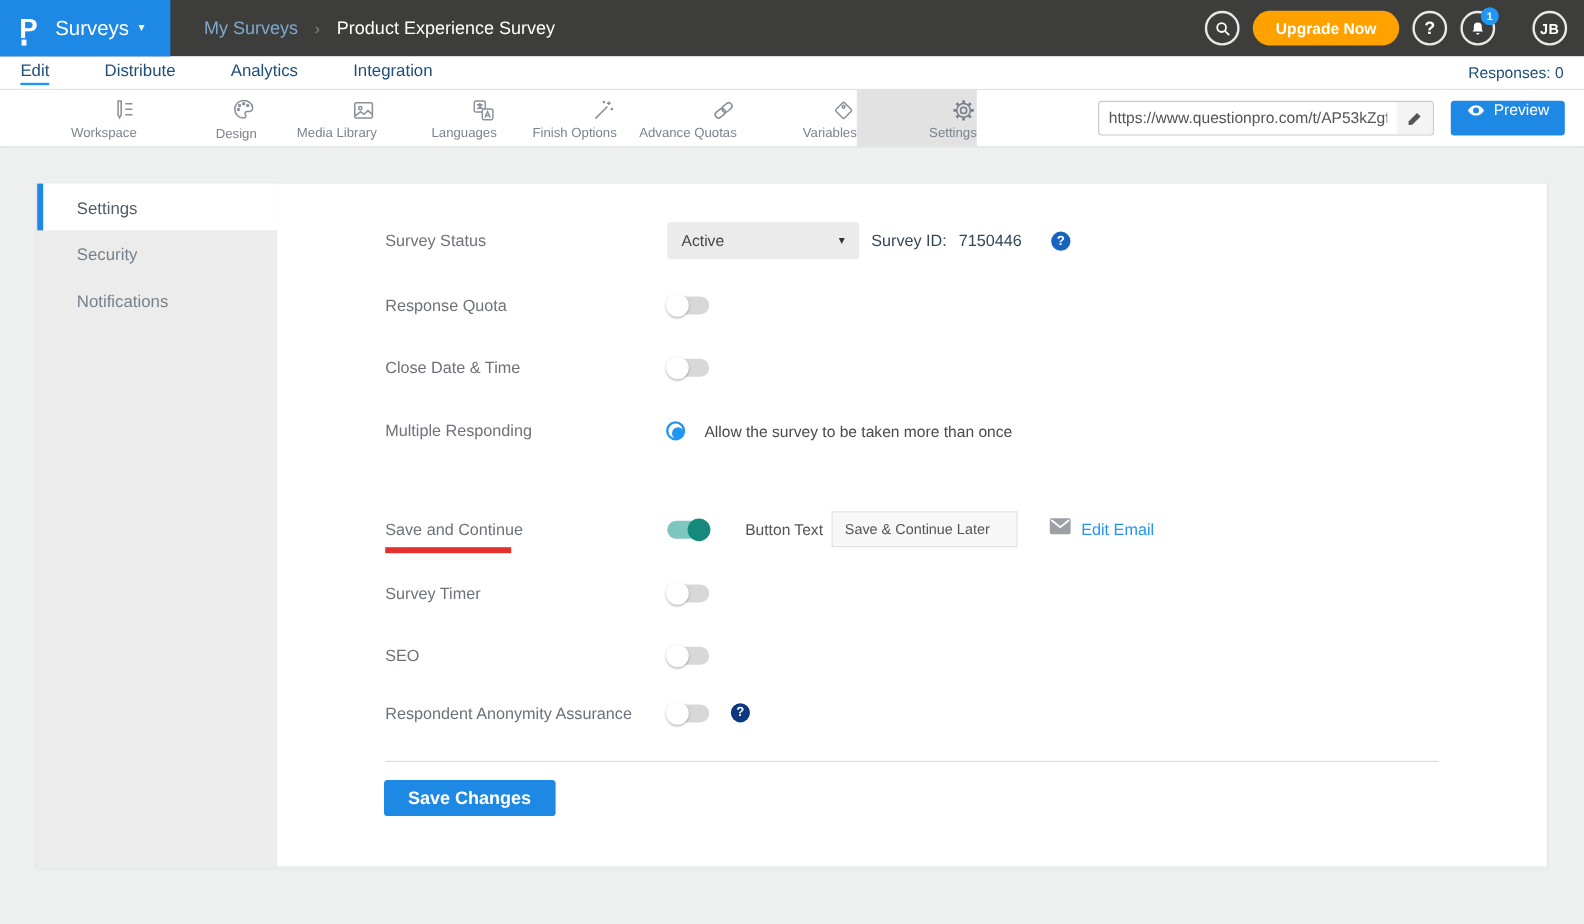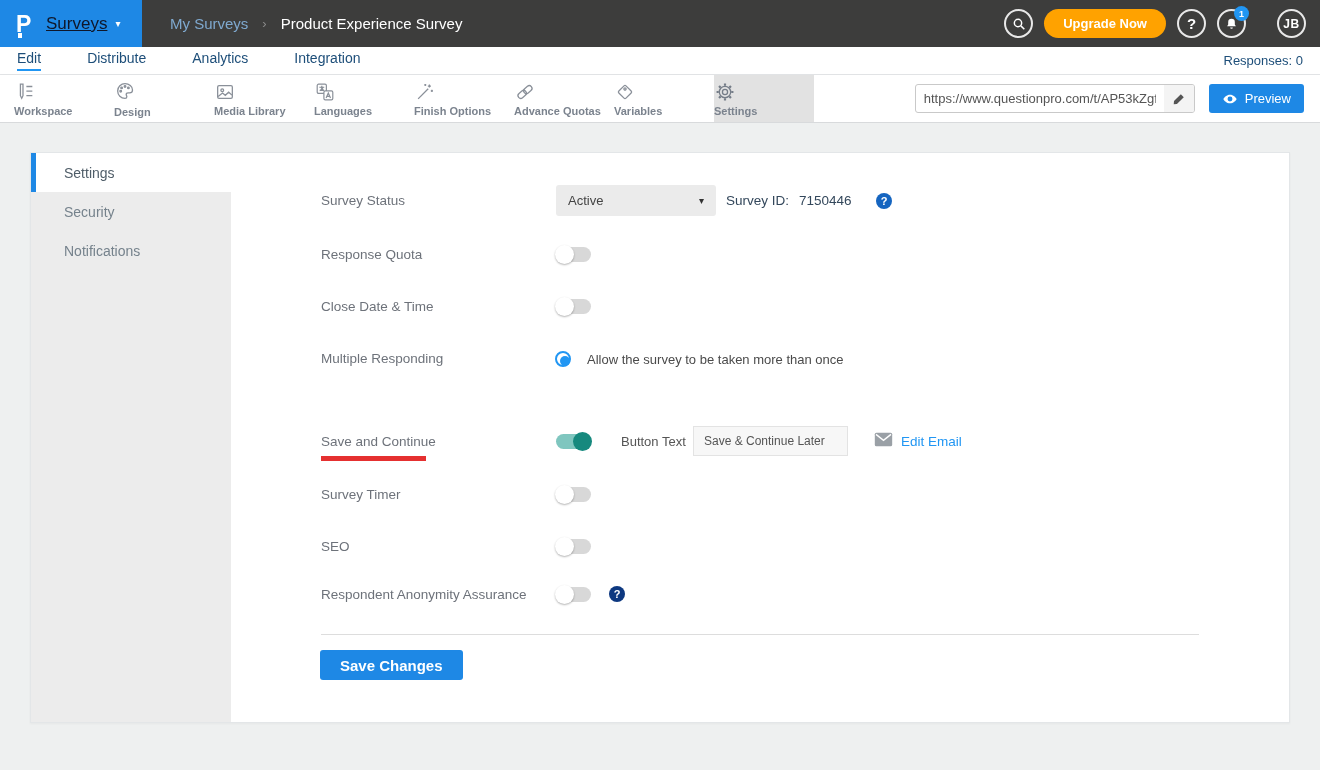--- a/index.html
+++ b/index.html
@@ -6,50 +6,50 @@
   html,body { width:1320px; height:770px; overflow:hidden; }
   body { font-family:"Liberation Sans","DejaVu Sans",sans-serif; background:#eef0f0; }
   .app { position:relative; width:1320px; height:770px; }
 
   
   .topbar { height:47px; background:#3d3d3c; display:flex; align-items:center; }
   .logo-area { width:142px; height:47px; background:#1e88e5; display:flex; align-items:center; padding-left:16px; cursor:pointer; flex-shrink:0; }
   .logo { position:relative; width:26px; height:30px; }
   .logo-p { color:#fff; font-size:23px; font-weight:bold; line-height:30px; }
   .logo-dot { position:absolute; left:2px; bottom:1px; width:4px; height:5px; background:#fff; }
-  .app-name { color:#0f172a; font-size:17px; margin-left:4px;text-decoration:underline; }
+  .app-name { color:#ffffff; font-size:17px; margin-left:4px; }
   .caret { color:#fff; font-size:10px; margin-left:8px; }
   .breadcrumb { display:flex; align-items:center; margin-left:28px; gap:14px; }
   .bc-parent { color:#7fa9cf; font-size:15px; cursor:pointer; text-decoration:none; }
   .bc-sep { color:#8a8a8a; font-size:13px; }
   .bc-current { color:#fff; font-size:15px; }
   .topbar-right { margin-left:auto; display:flex; align-items:center; gap:11px; padding-right:14px; }
   .circle-btn { width:29px; height:29px; border-radius:50%; border:2px solid #e8e8e8; background:transparent; color:#fff; display:flex; align-items:center; justify-content:center; cursor:pointer; position:relative; font-family:inherit; }
   .circle-btn.help span { font-size:15px; font-weight:bold; color:#fff; }
   .circle-btn.avatar { font-size:12px; font-weight:bold; letter-spacing:.5px;margin-left:20px; }
   .badge { position:absolute; top:-5px; right:-5px; width:15px; height:15px; border-radius:50%; background:#2196f3; color:#fff; font-size:9px; font-weight:bold; display:flex; align-items:center; justify-content:center; }
   .upgrade { height:29px; padding:0 19px; border:none; border-radius:15px; background:#ffa200; color:#fff; font-size:13px; font-weight:bold; cursor:pointer; font-family:inherit; }
 
   
   .tabbar { height:28px; background:#fff; display:flex; align-items:center; padding:0 17px; border-bottom:1px solid #e2e4e6; }
   .tab { color:#1d4e79; font-size:14px; margin-right:46px; cursor:pointer; padding-bottom:3px; border-bottom:2px solid transparent; }
   .tab.active { border-bottom-color:#2196f3; }
   .responses { margin-left:auto; color:#1d4e79; font-size:13px; }
 
   
   .toolbar { height:48px; background:#fff; display:flex; align-items:stretch; border-bottom:1px solid #d8dadc; box-shadow:0 1px 2px rgba(0,0,0,.06); padding-left:14px; }
-  .tool { width:100px; display:flex; flex-direction:column; align-items:flex-start; justify-content:center; gap:2px; cursor:pointer;font-weight:bold; }
+  .tool { width:100px; display:flex; flex-direction:column; align-items:flex-end; justify-content:center; gap:2px; cursor:pointer; }
   .tool.selected { background:#e2e2e2; }
   .tool svg { display:block; }
   .tlabel { font-size:11px; color:#7b838e; white-space:nowrap; }
   .toolbar-right { margin-left:auto; display:flex; align-items:center; gap:14px; padding-right:16px; }
   .url-box { width:280px; height:29px; border:1px solid #c9c9c9; border-radius:3px; background:#fff; display:flex; align-items:center; overflow:hidden; }
   .url-box input { flex:1; border:none; outline:none; font-size:13px; color:#555; padding:0 8px; font-family:inherit; background:transparent; }
   .url-edit { width:30px; height:100%; display:flex; align-items:center; justify-content:center; cursor:pointer; background:#f4f4f4; }
-  .preview-btn { height:29px; padding:0 13px; border:none; border-radius:3px; background:#1e88e5; color:#fff; font-size:13px; display:flex; align-items:center; gap:7px; cursor:pointer; font-family:inherit; }
+  .preview-btn { height:29px; padding:0 13px; border:none; border-radius:3px; background:#1e88e5; color:#fff; font-size:13px; display:flex; gap:7px; cursor:pointer; font-family:inherit; }
 
   
   .page { position:absolute; top:123px; left:0; right:0; bottom:0; background:#eef0f0; }
   .card { position:absolute; left:30px; top:29px; width:1260px; height:571px; background:#fff; border:1px solid #e3e6e8; box-shadow:0 1px 2px rgba(0,0,0,.04); }
   .side { position:absolute; left:0; top:0; width:200px; height:100%; background:#ececec; }
   .side-item { height:39px; display:flex; align-items:center; padding-left:33px; font-size:14px; color:#75828c; cursor:pointer; position:relative; }
   .side-item.active { background:#fff; color:#4f5d68; }
   .side-item.active::before { content:""; position:absolute; left:0; top:0; width:5px; height:100%; background:#1e88e5; }
 
   .form { position:absolute; left:0; top:0; width:100%; height:100%; }

